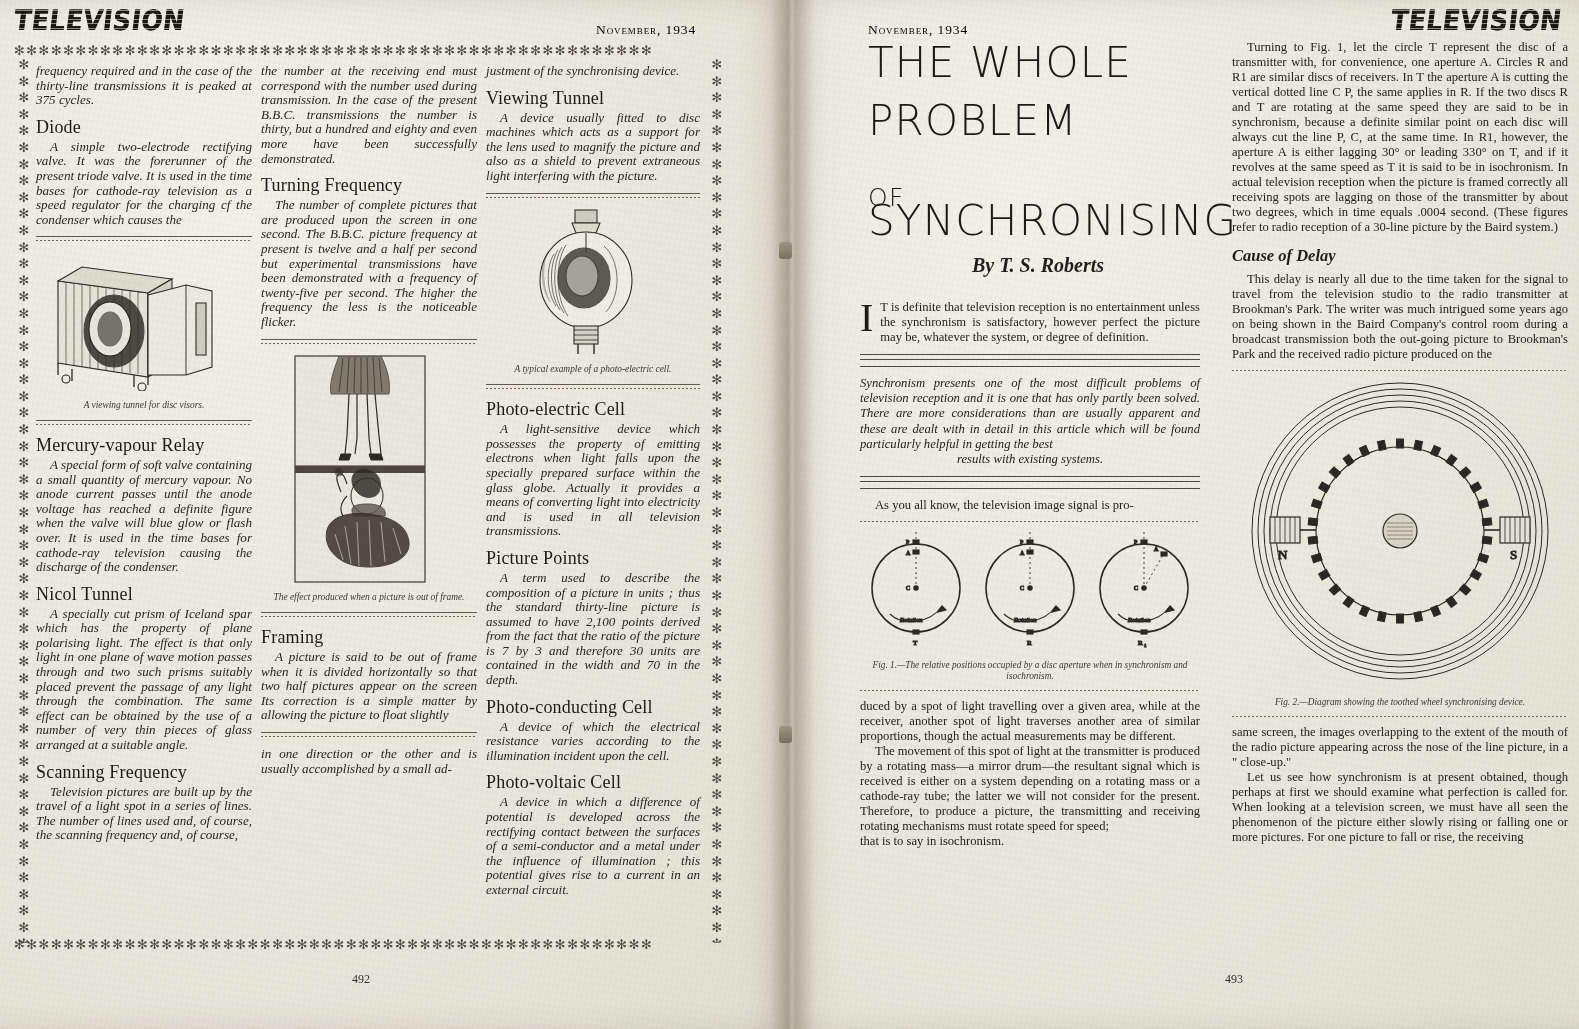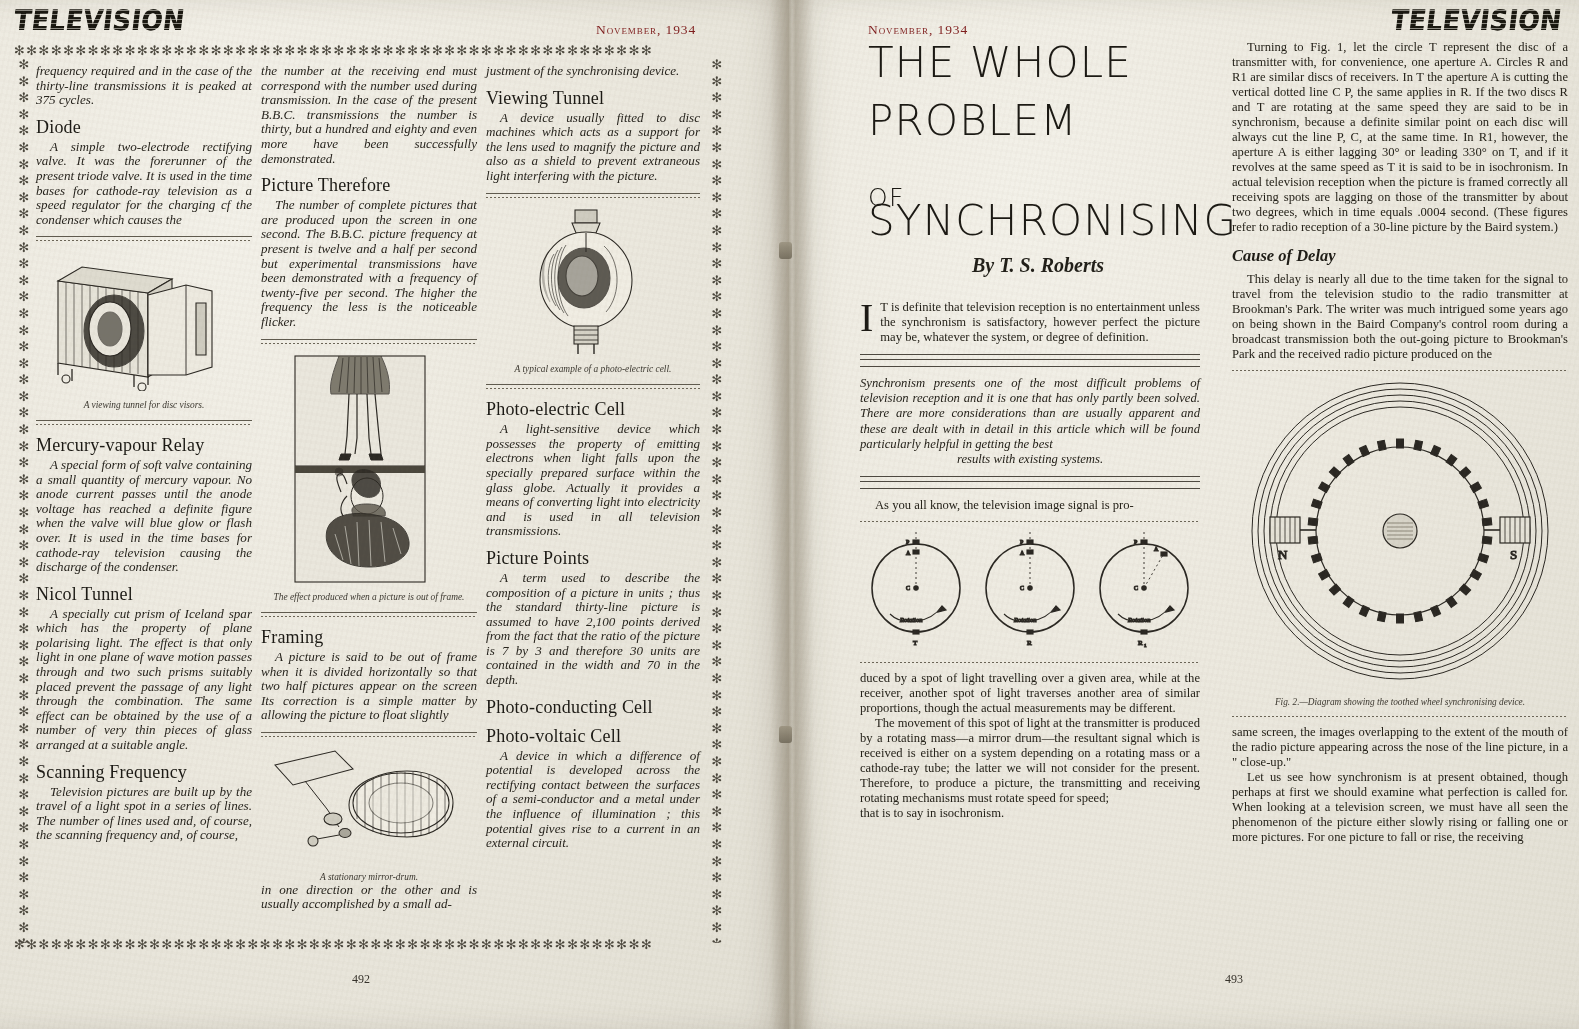--- a/index.html
+++ b/index.html
@@ -29,21 +29,21 @@
        repeating-linear-gradient(8deg,rgba(125,115,95,.07) 0 3px,rgba(255,255,255,0) 3px 7px);}
 
   
   .masthead{position:absolute;font-family:"DejaVu Sans",sans-serif;font-weight:bold;
      font-size:25px;letter-spacing:.5px;color:#18160f;
      transform:skewX(-7deg) scaleY(1.12);text-shadow:.5px 0 0 #18160f;}
   .masthead::after{content:"";position:absolute;left:0;right:0;top:0;bottom:0;
      background:repeating-linear-gradient(0deg,rgba(236,233,223,.0) 0 3px,rgba(236,233,223,.55) 3px 4px);}
   .mh-left{left:14px;top:6px;}
   .mh-right{right:18px;top:6px;}
-  .issue{position:absolute;font-variant:small-caps;font-size:13.5px;letter-spacing:.9px;color:#7f1d1d;}
+  .issue{position:absolute;font-variant:small-caps;font-size:13.5px;letter-spacing:.9px;color:#000000;}
   .issue.l{left:596px;top:22px;}
   .issue.r{left:868px;top:22px;}
 
   
   .orn{position:absolute;font-size:13px;line-height:13px;color:#4a463c;
        font-family:"DejaVu Sans",sans-serif;user-select:none;}
   .orn-top{left:14px;top:44px;width:716px;white-space:nowrap;overflow:hidden;letter-spacing:1.4px;}
   .orn-bot{left:14px;top:938px;width:716px;white-space:nowrap;overflow:hidden;letter-spacing:1.4px;}
   .orn-side{top:57px;width:16px;height:886px;overflow:hidden;line-height:16.6px;text-align:center;}
   .orn-l{left:16px;}
@@ -160,21 +160,21 @@
     <h3 class="ent">Nicol Tunnel</h3>
     <p>A specially cut prism of Iceland spar which has the property of plane polarising light. The effect is that only light in one plane of wave motion passes through and two such prisms suitably placed prevent the passage of any light through the combination. The same effect can be obtained by the use of a number of very thin pieces of glass arranged at a suitable angle.</p>
 
     <h3 class="ent">Scanning Frequency</h3>
     <p>Television pictures are built up by the travel of a light spot in a series of lines. The number of lines used and, of course, the scanning frequency and, of course,</p>
   </div>
 
   <div class="col c2">
     <p style="text-indent:0">the number at the receiving end must correspond with the number used during transmission. In the case of the present B.B.C. transmissions the number is thirty, but a hundred and eighty and even more have been successfully demonstrated.</p>
 
-    <h3 class="ent">Picture Therefore</h3>
+    <h3 class="ent">Turning Frequency</h3>
     <p>The number of complete pictures that are produced upon the screen in one second. The B.B.C. picture frequency at present is twelve and a half per second but experimental transmissions have been demonstrated with a frequency of twenty-five per second. The higher the frequency the less is the noticeable flicker.</p>
 
     <div class="rule-dot"></div>
     <div class="fig">
       <svg width="198" height="230" viewBox="0 0 198 230">
         <rect x="34" y="2" width="130" height="226" fill="#eae7dd" stroke="#2a2722" stroke-width="1.1"></rect>
         <line x1="34" y1="112" x2="164" y2="112" stroke="#2a2722" stroke-width="1"></line>
         <rect x="34" y="112" width="130" height="7" fill="#4a463c"></rect>
         <g class="ink" stroke-width="1">
 
@@ -202,39 +202,20 @@
         </g>
       </svg>
       <div class="cap">The effect produced when a picture is out of frame.</div>
     </div>
     <div class="rule-dot"></div>
 
     <h3 class="ent">Framing</h3>
     <p>A picture is said to be out of frame when it is divided horizontally so that two half pictures appear on the screen Its correction is a simple matter by allowing the picture to float slightly</p>
 
     <div class="rule-dot"></div>
-    <div class="fig">
-      <svg width="200" height="116" viewBox="0 0 200 116">
-        <g class="ink" stroke-width="1.05">
-          <path d="M14 18 L74 4 L92 22 L32 38 Z" fill="#e8e5db"></path>
-          <path d="M88 58 C88 36 120 24 146 24 C172 24 192 36 192 56 C192 76 172 90 146 90 C120 90 88 80 88 58 Z" fill="#edeae0"></path>
-          <ellipse cx="140" cy="56" rx="48" ry="30" fill="#f0ede3"></ellipse>
-          <g stroke-width=".75" opacity=".85">
-            <path d="M96 44 L96 72M104 36 L104 80M112 31 L112 85M120 28 L120 88M128 26 L128 89M136 25 L136 90M144 25 L144 90M152 25 L152 90M160 26 L160 89M168 28 L168 87M176 32 L176 83M184 38 L184 76"></path>
-          </g>
-          <ellipse cx="140" cy="56" rx="32" ry="20" fill="#e9e6dc" opacity=".55"></ellipse>
-          <path d="M44 34 L66 62 L78 80" stroke-width="1"></path>
-          <ellipse cx="72" cy="72" rx="9" ry="6" fill="#cfccc0"></ellipse>
-          <ellipse cx="84" cy="86" rx="6" ry="4.5" fill="#aaa79b"></ellipse>
-          <path d="M56 92 L78 88" stroke-width="1"></path>
-          <circle cx="52" cy="94" r="5" fill="#cfccc0"></circle>
-        </g>
-      </svg>
-      <div class="cap">A stationary mirror-drum.</div>
-    </div>
 
     <p style="text-indent:0">in one direction or the other and is usually accomplished by a small ad-</p>
   </div>
 
   <div class="col c3">
     <p style="text-indent:0">justment of the synchronising device.</p>
 
     <h3 class="ent">Viewing Tunnel</h3>
     <p>A device usually fitted to disc machines which acts as a support for the lens used to magnify the picture and also as a shield to prevent extraneous light interfering with the picture.</p>
 
@@ -267,20 +248,21 @@
     </div>
     <div class="rule-dot"></div>
 
     <h3 class="ent">Photo-electric Cell</h3>
     <p>A light-sensitive device which possesses the property of emitting electrons when light falls upon the specially prepared surface within the glass globe. Actually it provides a means of converting light into electricity and is used in all television transmissions.</p>
 
     <h3 class="ent">Picture Points</h3>
     <p>A term used to describe the composition of a picture in units ; thus the standard thirty-line picture is assumed to have 2,100 points derived from the fact that the ratio of the picture is 7 by 3 and therefore 30 units are contained in the width and 70 in the depth.</p>
 
     <h3 class="ent">Photo-conducting Cell</h3>
+    <p>A device of which the electrical resistance varies according to the illumination incident upon the cell.</p>
 
     <h3 class="ent">Photo-voltaic Cell</h3>
     <p>A device in which a difference of potential is developed across the rectifying contact between the surfaces of a semi-conductor and a metal under the influence of illumination ; this potential gives rise to a current in an external circuit.</p>
   </div>
 
   <div class="pageno pn-l">492</div>
 
   <div class="title t1">THE WHOLE</div>
   <div class="title t2">PROBLEM</div>
   <div class="title t3">OF</div>
@@ -356,20 +338,23 @@
             <text x="-10" y="-44" font-size="6" font-family="Liberation Serif,serif">P</text>
             <text x="10" y="-37" font-size="6" font-family="Liberation Serif,serif">A</text>
             <text x="-10" y="2" font-size="6" font-family="Liberation Serif,serif">C</text>
             <text x="-16" y="34" font-size="6.5" font-style="italic" fill="#3a362e" font-family="Liberation Serif,serif">Rotation</text>
             <rect x="-3" y="42" width="6" height="4" fill="#2a2722"></rect>
             <text x="-6" y="57" font-size="7" font-family="Liberation Serif,serif">R</text>
             <text x="0" y="59" font-size="5" font-family="Liberation Serif,serif">1</text>
           </g>
         </g>
       </svg>
+      <div class="figcap">
+        <span>Fig. 1.—</span><span>The relative positions occupied by a disc aperture when in synchronism and isochronism.</span>
+      </div>
     </div>
 
     <div class="rule-thin"></div>
 
     <p style="text-indent:0">duced by a spot of light travelling over a given area, while at the receiver, another spot of light traverses another area of similar proportions, though the actual measurements may be different.</p>
     <p>The movement of this spot of light at the transmitter is produced by a rotating mass—a mirror drum—the resultant signal which is received is either on a system depending on a rotating mass or a cathode-ray tube; the latter we will not consider for the present. Therefore, to produce a picture, the transmitting and receiving rotating mechanisms must rotate speed for speed;</p>
     <p style="text-indent:0">that is to say in isochronism.</p>
   </div>
 
   <div class="rcol r2">

